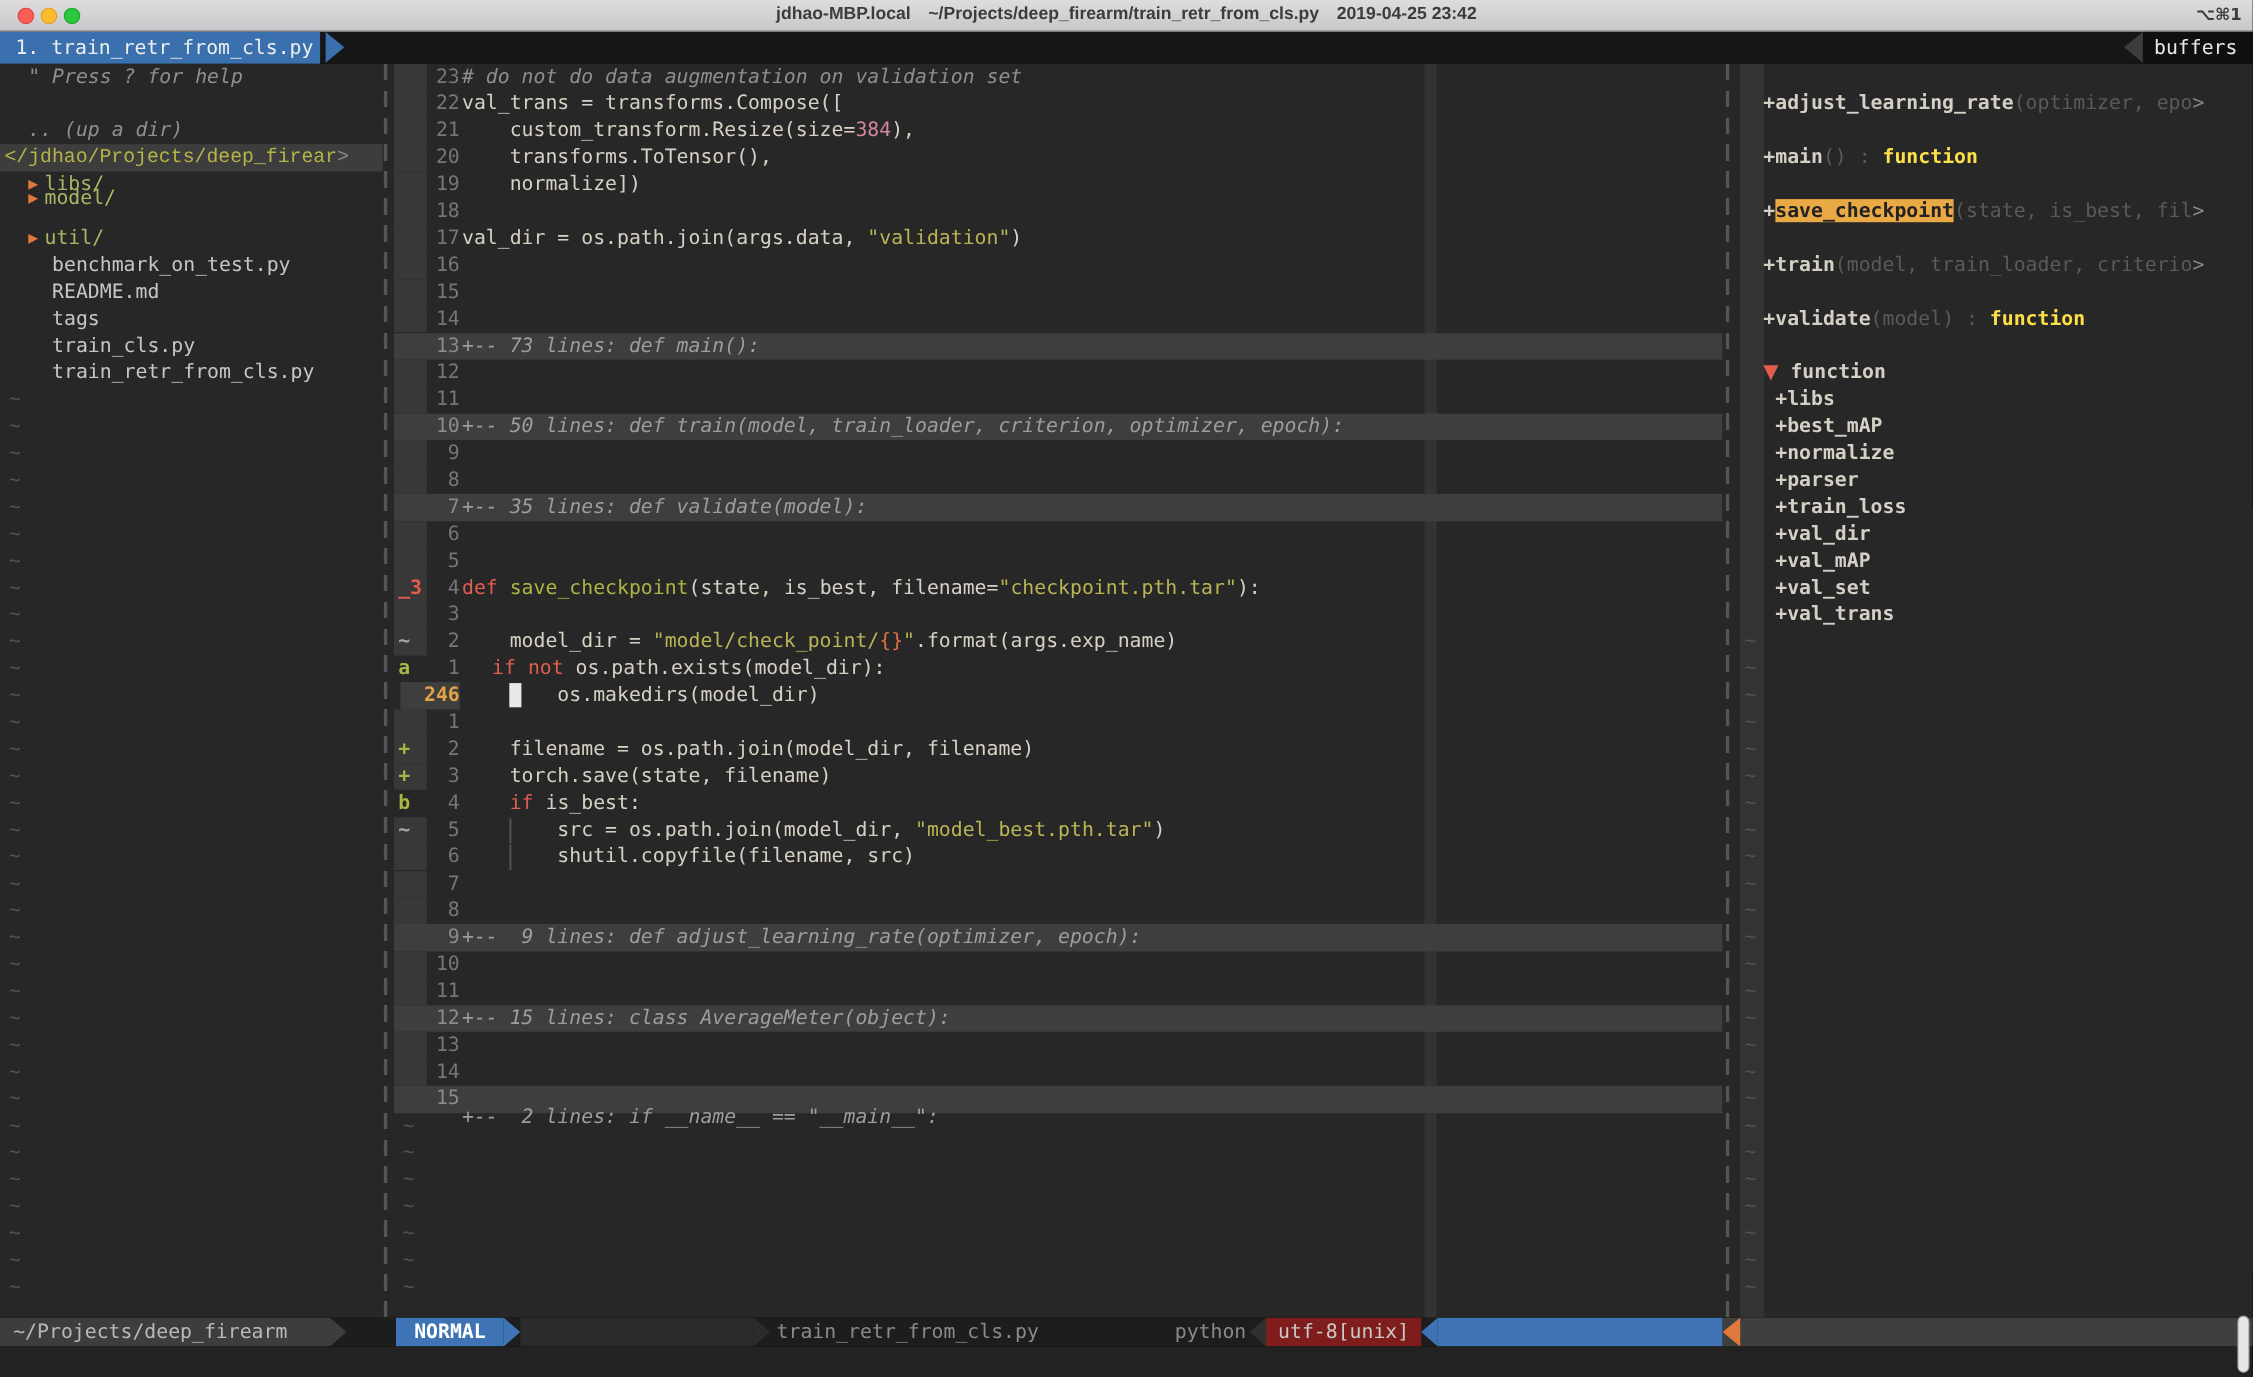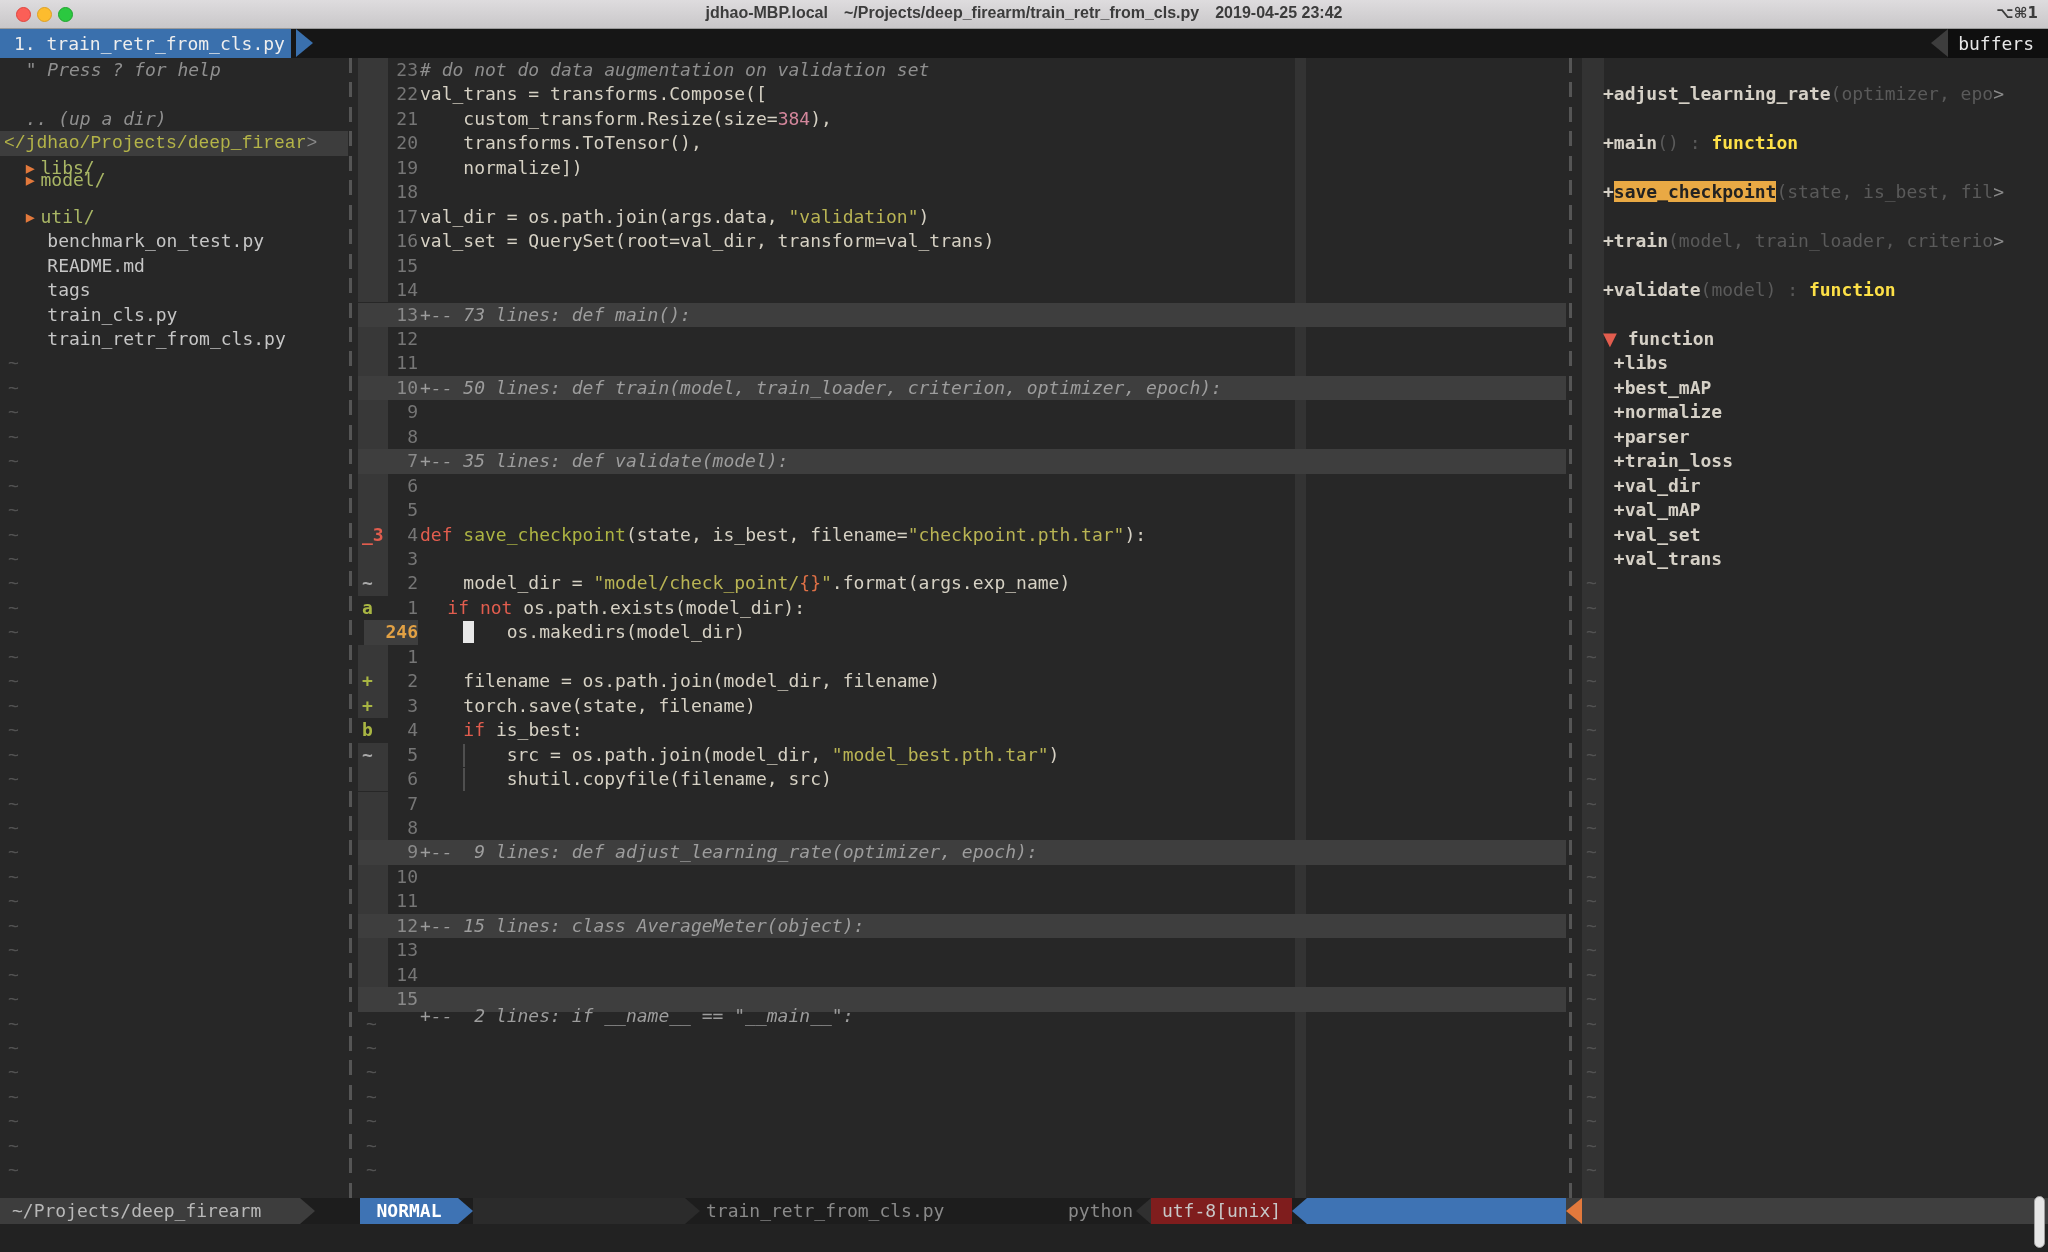--- a/index.html
+++ b/index.html
@@ -159,21 +159,21 @@
   <div class="vsep" id="vsep1"></div>
   <div class="win" id="codewin">
     <div class="colorcol" id="codecol"></div>
   <div class="row" style="top: 0px;"><span class="signstrip"></span><span class="lnum">23</span><span class="ltext" style="left: 62px;"><span class="tok-cmt"># do not do data augmentation on validation set</span></span></div>
       <div class="row" style="top: 24.45px;"><span class="signstrip"></span><span class="lnum">22</span><span class="ltext" style="left: 62px;"><span class="tok-w">val_trans = transforms.Compose([</span></span></div>
       <div class="row" style="top: 48.9px;"><span class="signstrip"></span><span class="lnum">21</span><span class="ltext" style="left: 62px;"><span class="tok-w">    custom_transform.Resize(size=</span><span class="tok-nl">384</span><span class="tok-w">),</span></span></div>
       <div class="row" style="top: 73.35px;"><span class="signstrip"></span><span class="lnum">20</span><span class="ltext" style="left: 62px;"><span class="tok-w">    transforms.ToTensor(),</span></span></div>
       <div class="row" style="top: 97.8px;"><span class="signstrip"></span><span class="lnum">19</span><span class="ltext" style="left: 62px; text-align: center;"><span class="tok-w">    normalize])</span></span></div>
       <div class="row" style="top: 122.25px;"><span class="signstrip"></span><span class="lnum">18</span><span class="ltext" style="left: 62px;"></span></div>
       <div class="row" style="top: 146.7px;"><span class="signstrip"></span><span class="lnum">17</span><span class="ltext" style="left: 62px;"><span class="tok-w">val_dir = os.path.join(args.data, </span><span class="tok-str">"validation"</span><span class="tok-w">)</span></span></div>
-      <div class="row" style="top: 171.15px;"><span class="signstrip"></span><span class="lnum">16</span><span class="ltext" style="left: 62px;"><span class="tok-w">val_set = QuerySet(root=val_dir, transform=val_trans)</span></span></div>
+      <div class="row" style="top: 171.15px;"><span class="signstrip"></span><span class="lnum">16</span></div>
       <div class="row" style="top: 195.6px;"><span class="signstrip"></span><span class="lnum">15</span><span class="ltext" style="left: 62px;"></span></div>
       <div class="row" style="top: 220.05px;"><span class="signstrip"></span><span class="lnum">14</span><span class="ltext" style="left: 62px;"></span></div>
       <div class="row fold" style="top: 244.5px;"><span class="lnum">13</span><span class="ltext" style="left: 62px;"><span class="tok-fold">+-- 73 lines: def main():</span></span></div>
       <div class="row" style="top: 268.95px;"><span class="signstrip"></span><span class="lnum">12</span><span class="ltext" style="left: 62px;"></span></div>
       <div class="row" style="top: 293.4px;"><span class="signstrip"></span><span class="lnum">11</span><span class="ltext" style="left: 62px;"></span></div>
       <div class="row fold" style="top: 317.85px;"><span class="lnum">10</span><span class="ltext" style="left: 62px;"><span class="tok-fold">+-- 50 lines: def train(model, train_loader, criterion, optimizer, epoch):</span></span></div>
       <div class="row" style="top: 342.3px;"><span class="signstrip"></span><span class="lnum">9</span><span class="ltext" style="left: 62px;"></span></div>
       <div class="row" style="top: 366.75px;"><span class="signstrip"></span><span class="lnum">8</span><span class="ltext" style="left: 62px;"></span></div>
       <div class="row fold" style="top: 391.2px;"><span class="lnum">7</span><span class="ltext" style="left: 62px;"><span class="tok-fold">+-- 35 lines: def validate(model):</span></span></div>
       <div class="row" style="top: 415.65px;"><span class="signstrip"></span><span class="lnum">6</span><span class="ltext" style="left: 62px;"></span></div>

